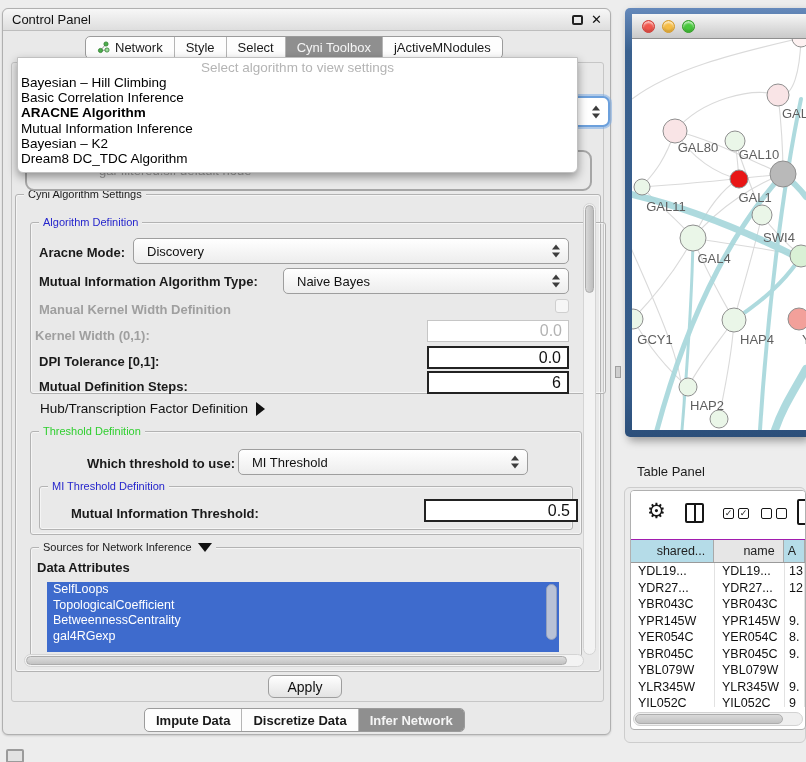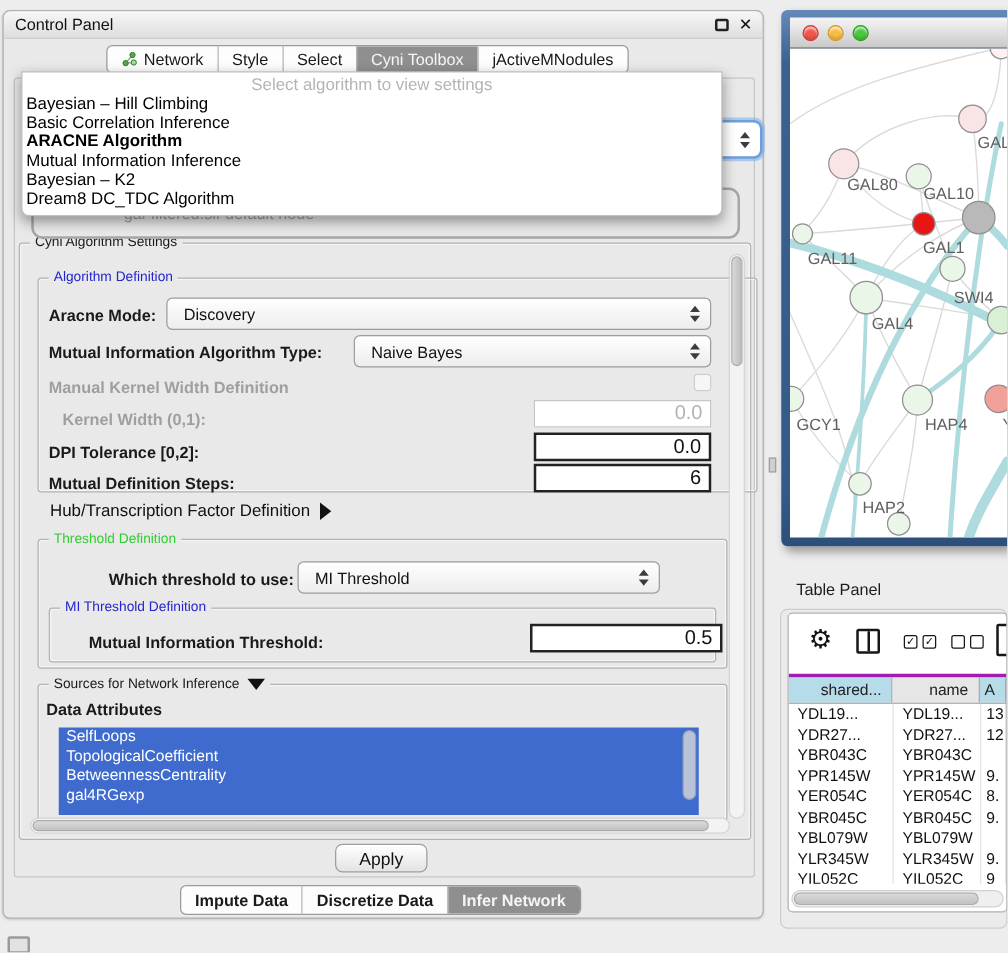--- a/index.html
+++ b/index.html
@@ -92,21 +92,21 @@
   
   .tp-title { position:absolute; left:637px; top:464px; font-size:13px; color:#1c1c1c; }
   .tp-well { position:absolute; left:624px; top:487px; width:182px; height:256px; background:#ebebeb; border:1px solid #cdcdcd; border-radius:6px; }
   .tcard { position:absolute; left:630px; top:490px; width:176px; height:240px; background:#fff; border:1px solid #b0b0b0; border-radius:4px; overflow:hidden; }
   .tp-toolbar { position:absolute; left:0; top:0; right:0; height:46px; background:#fff; }
   .gear { position:absolute; left:16px; top:8px; font-size:21px; color:#161616; }
   .split-ico { position:absolute; left:54px; top:12px; width:19px; height:20px; border:2px solid #161616; border-radius:2px; }
   .split-ico:before { content:""; position:absolute; left:6.5px; top:0; bottom:0; width:2px; background:#161616; }
   .cb { position:absolute; width:11px; height:11px; border:1.6px solid #161616; border-radius:2px; font-size:9px; line-height:9px; text-align:center; color:#161616; }
   .doc-ico { position:absolute; left:166px; top:8px; width:18px; height:26px; border:2px solid #161616; border-radius:2px; background:#fff; }
-  .thead { position:absolute; left:0; top:48px; right:0; height:24px; border-top:3px solid #a21caf; border-bottom:1px solid #9a9a9a; display:flex; }
+  .thead { position:absolute; left:0; top:48px; right:0; height:24px; border-top:1px solid #a21caf; border-bottom:1px solid #9a9a9a; display:flex; }
   .th { height:100%; display:flex; align-items:center; justify-content:flex-end; padding-right:8px; font-size:12.5px; color:#222; border-right:1px solid #a9a9a9; }
   .tbody { position:absolute; left:0; top:72px; right:0; bottom:22px; overflow:hidden; }
   .trow { display:flex; height:16.5px; }
   .tcell { font-size:12.5px; line-height:16.5px; padding-left:7px; white-space:nowrap; overflow:hidden; color:#111; border-right:1px solid #e2e2e2; }
   .c0 { width:84px; } .c1 { width:70px; } .c2 { flex:1; padding-left:4px; }
   .tp-hscroll { position:absolute; left:2px; right:2px; bottom:3px; height:14px; background:#efefef; border:1px solid #d2d2d2; border-radius:7px; }
   .tp-hthumb { position:absolute; left:1px; top:1px; bottom:1px; width:88%; background:linear-gradient(#d9d9d9,#c2c2c2); border:1px solid #adadad; border-radius:6px; }
 
   .mini-ico { position:absolute; left:6px; top:749px; width:18px; height:14px; border:2px solid #9b9b9b; background:#e2e2e2; border-radius:2px; }
 </style>
@@ -162,24 +162,24 @@
 
         <span class="lbl" style="left:8px; top:51px;">Mutual Information Algorithm Type:</span>
         <div class="combo" style="left:252px; top:45px; width:286px; height:26px;">
           <span class="val">Naive Bayes</span>
           <span class="stepper"></span>
         </div>
 
         <span class="lbl dis" style="left:8px; top:79px;">Manual Kernel Width Definition</span>
         <span class="checkbox" style="left:524px; top:76px;"></span>
 
-        <span class="lbl dis" style="left:19px; top:105px;">Kernel Width (0,1):</span>
+        <span class="lbl dis" style="left:4px; top:105px;">Kernel Width (0,1):</span>
         <div class="field dis" style="left:396px; top:97px; width:142px; height:22px;">0.0</div>
 
-        <span class="lbl" style="left:8px; top:131px;">DPI Tolerance [0,2]:</span>
+        <span class="lbl" style="left:8px; top:131px;">DPI Tolerance [0,1]:</span>
         <div class="field" style="left:396px; top:123px; width:142px; height:23px;">0.0</div>
 
         <span class="lbl" style="left:8px; top:156px;">Mutual Definition Steps:</span>
         <div class="field" style="left:396px; top:148px; width:142px; height:23px;">6</div>
       </div>
 
       <div style="position:absolute; left:24px; top:206px; display:flex; align-items:center; gap:8px;">
         <span style="font-size:13.5px; color:#111;">Hub/Transcription Factor Definition</span>
         <span class="tri-right"></span>
       </div>

